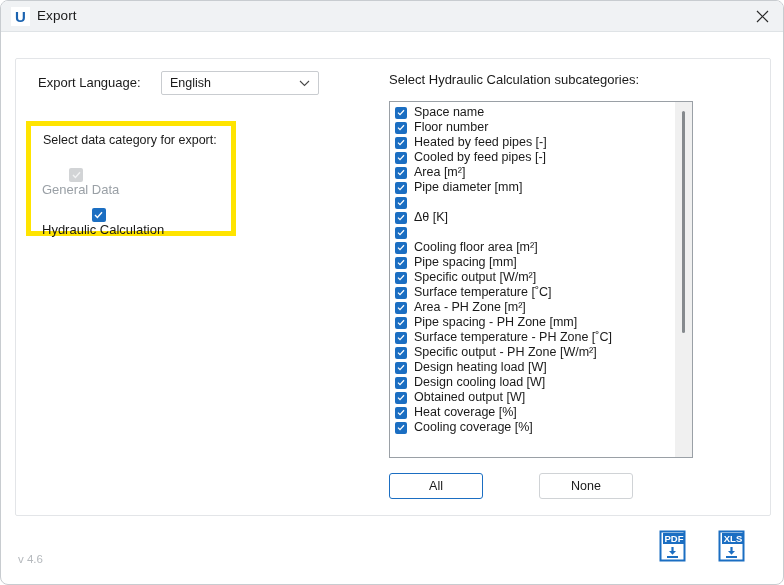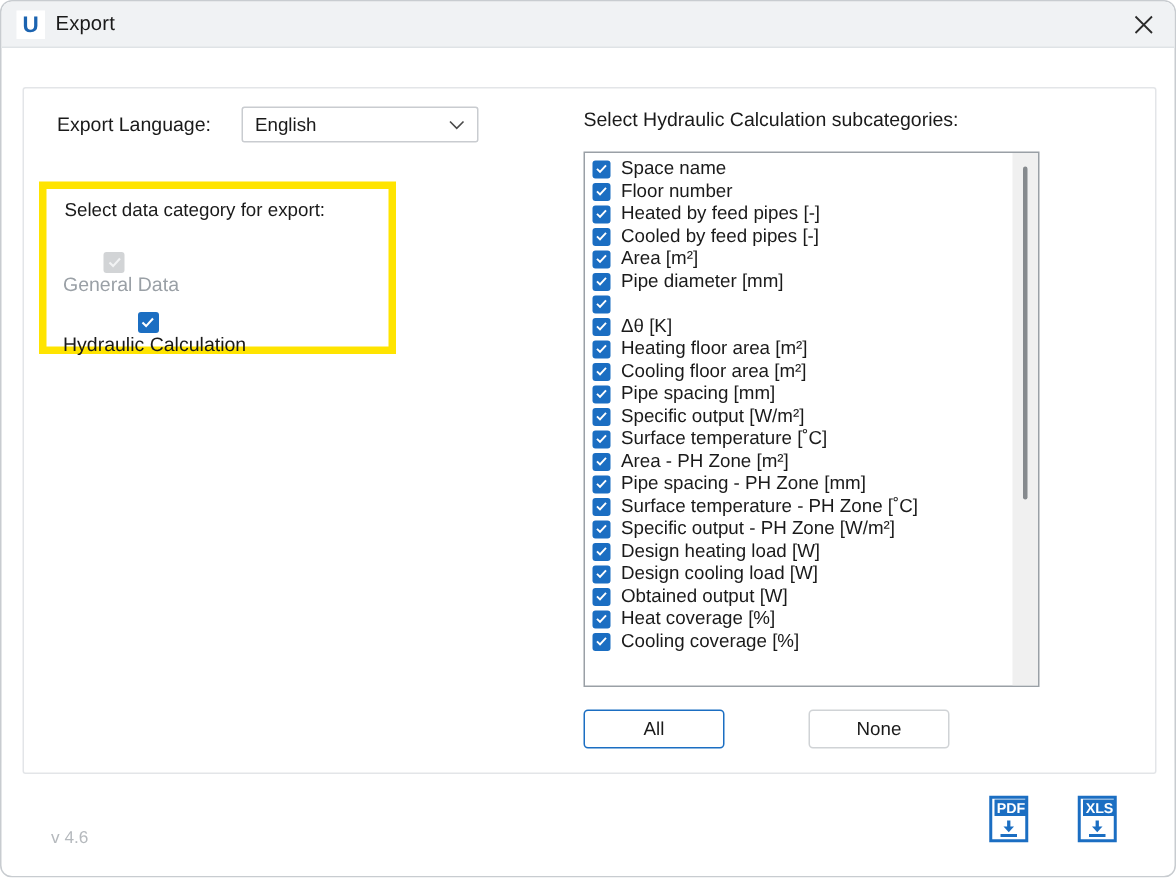--- a/index.html
+++ b/index.html
@@ -94,21 +94,21 @@
   }
   #lang-chevron {
     position: absolute;
     right: 8px; top: 8px;
   }
 
   
   #category-box {
     position: absolute;
     left: 25px; top: 120px;
-    width: 238px; height: 115px;
+    width: 210px; height: 115px;
     border: 5px solid #ffe400;
     background: #ffffff;
   }
   #category-title {
     position: absolute;
     left: 12px; top: 7px;
     font-size: 12.5px;
     color: #1a1a1a;
     white-space: nowrap;
   }
@@ -222,21 +222,21 @@
   }
   #btn-none {
     left: 495px; top: 472px;
     border: 1px solid #d0d3d6;
     margin-left: 43px;
   }
 
   
   #version-text {
     position: absolute;
-    left: 33px; top: 552px;
+    left: 17px; top: 552px;
     font-size: 11.5px;
     color: #b5b9bd;
   }
   .export-icon {
     position: absolute;
     top: 529px;
     width: 28px; height: 32px;
     cursor: pointer;
   }
   #icon-pdf { left: 658px; }
@@ -355,21 +355,20 @@
             </svg>
           </span>
           <span class="list-label">Δθ [K]</span>
         </div>
         <div class="list-item">
           <span class="lcbox">
             <svg width="8" height="7" viewBox="0 0 8 7">
               <path d="M1 3.6 L3 5.6 L7 1.2" stroke="#ffffff" stroke-width="1.3" fill="none"></path>
             </svg>
           </span>
-          <span class="list-label">Heating floor area [m²]</span>
         </div>
         <div class="list-item">
           <span class="lcbox">
             <svg width="8" height="7" viewBox="0 0 8 7">
               <path d="M1 3.6 L3 5.6 L7 1.2" stroke="#ffffff" stroke-width="1.3" fill="none"></path>
             </svg>
           </span>
           <span class="list-label">Cooling floor area [m²]</span>
         </div>
         <div class="list-item">

